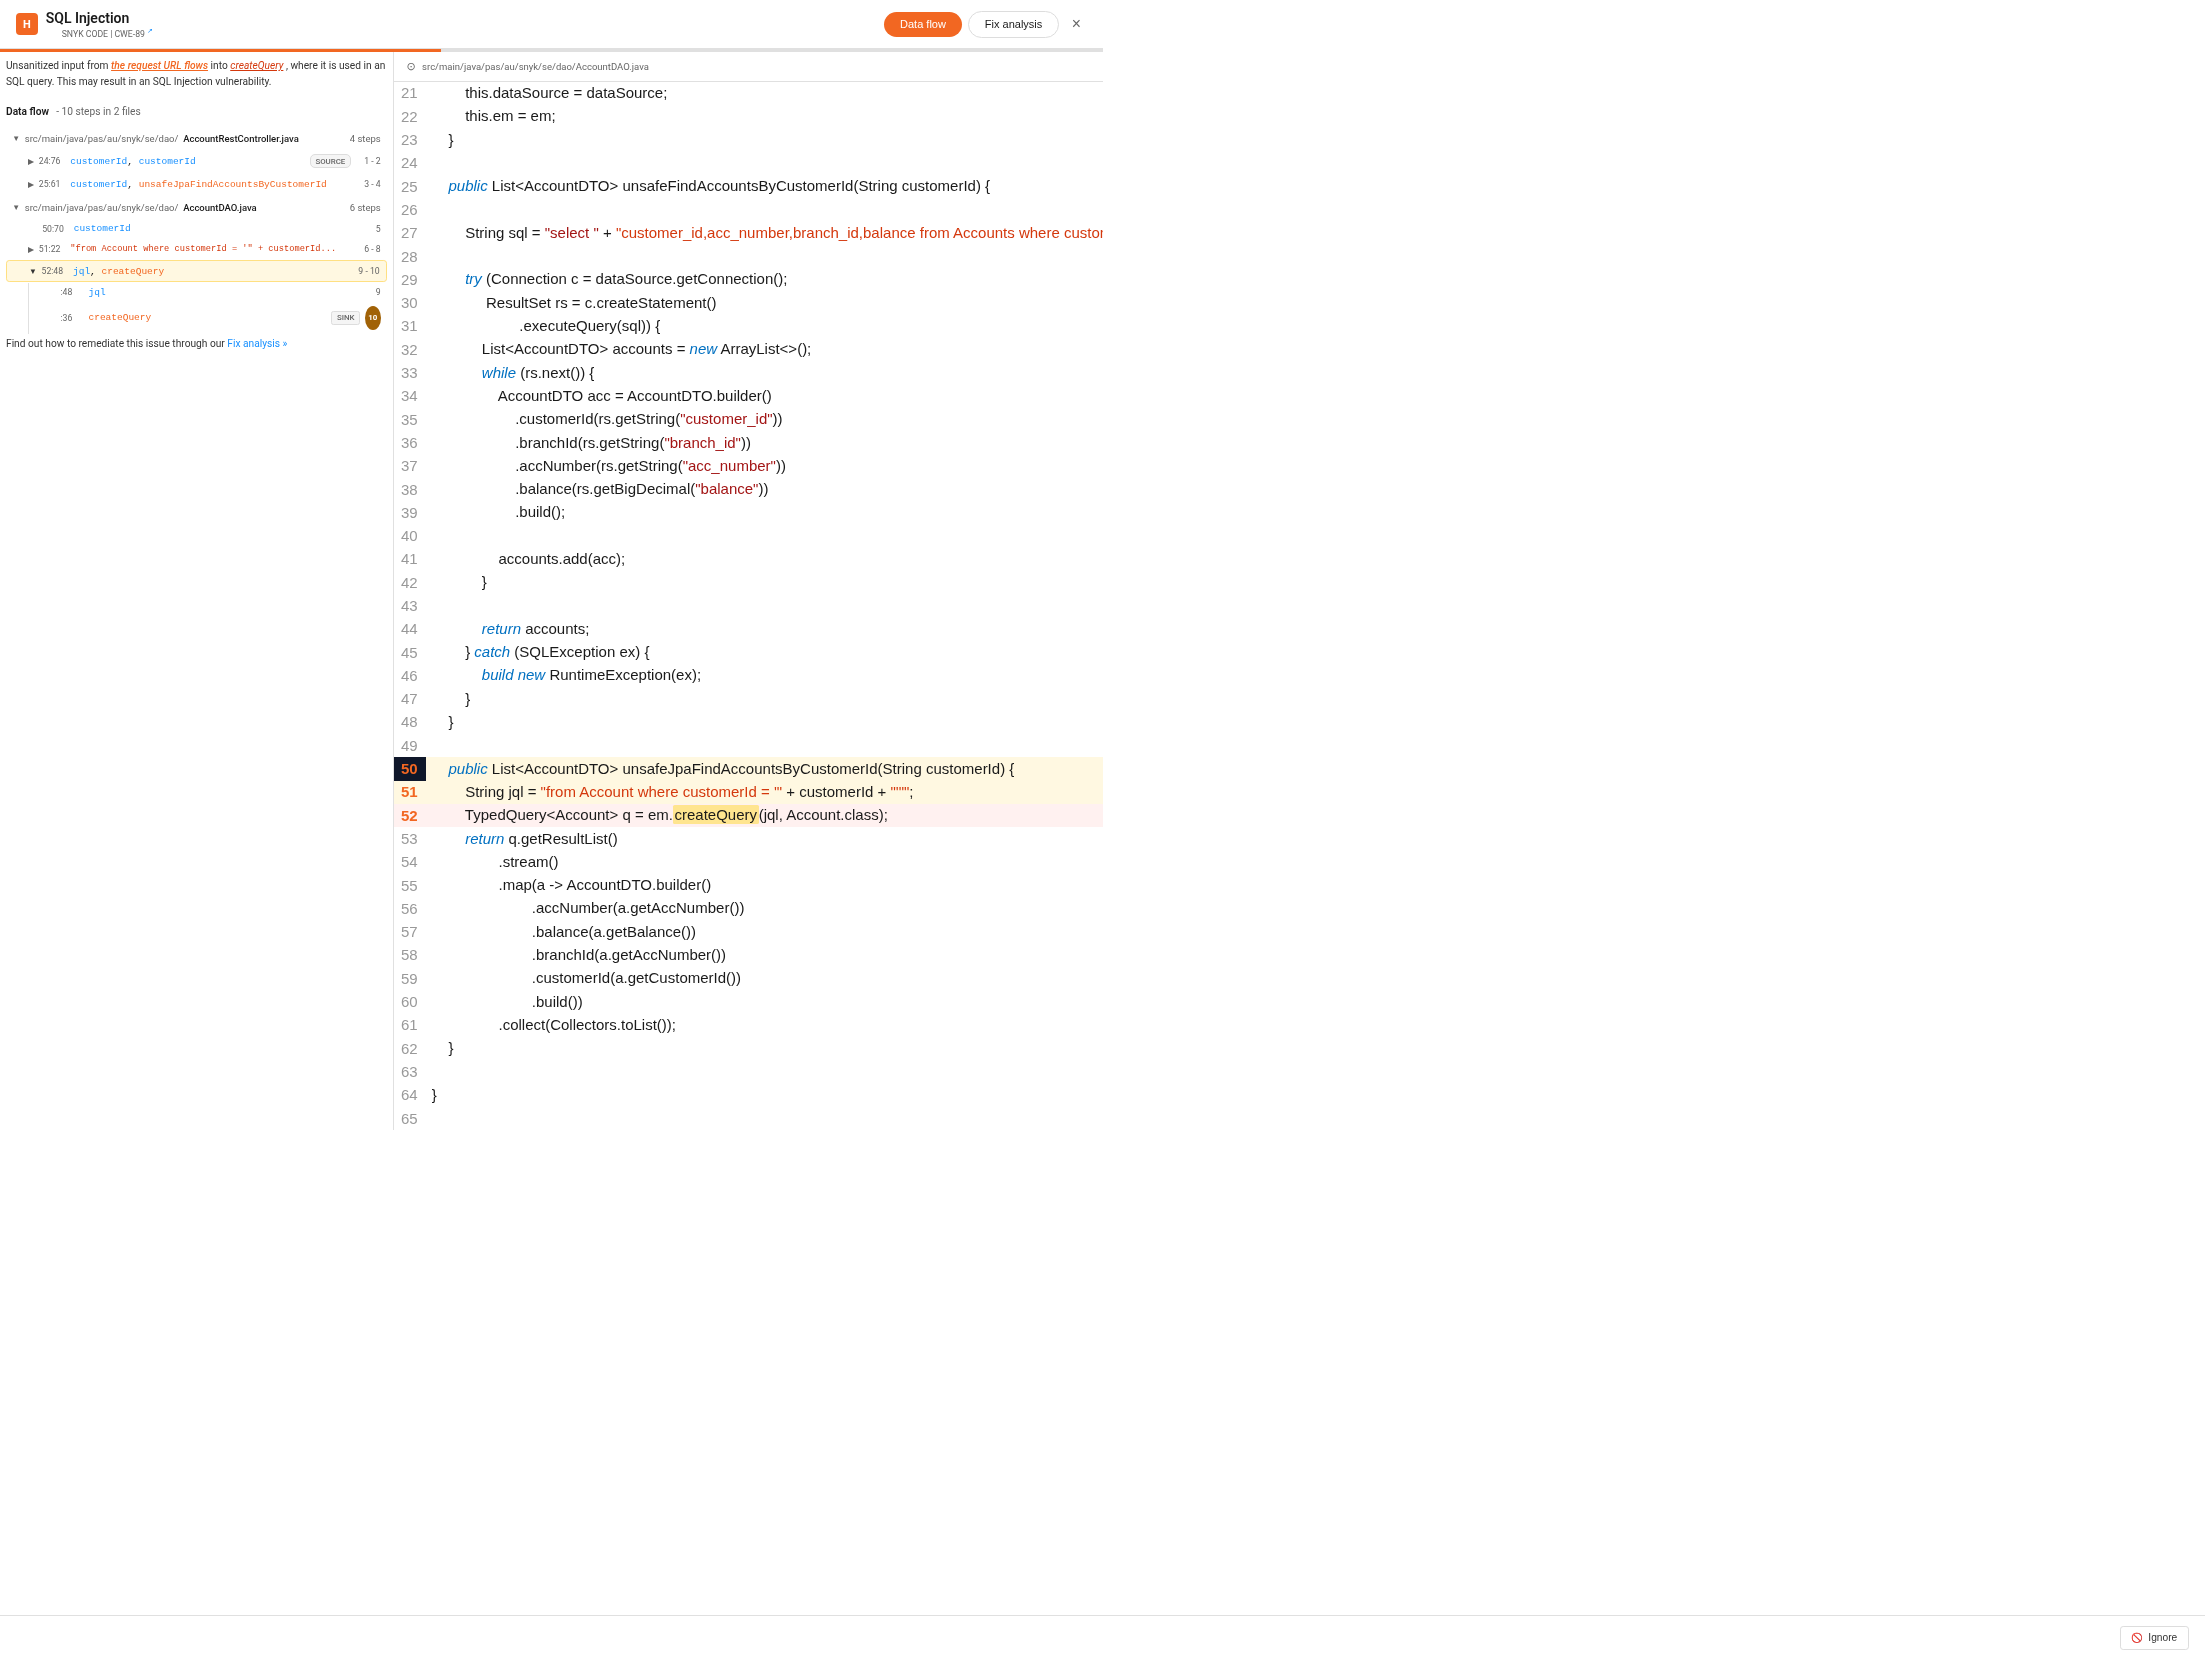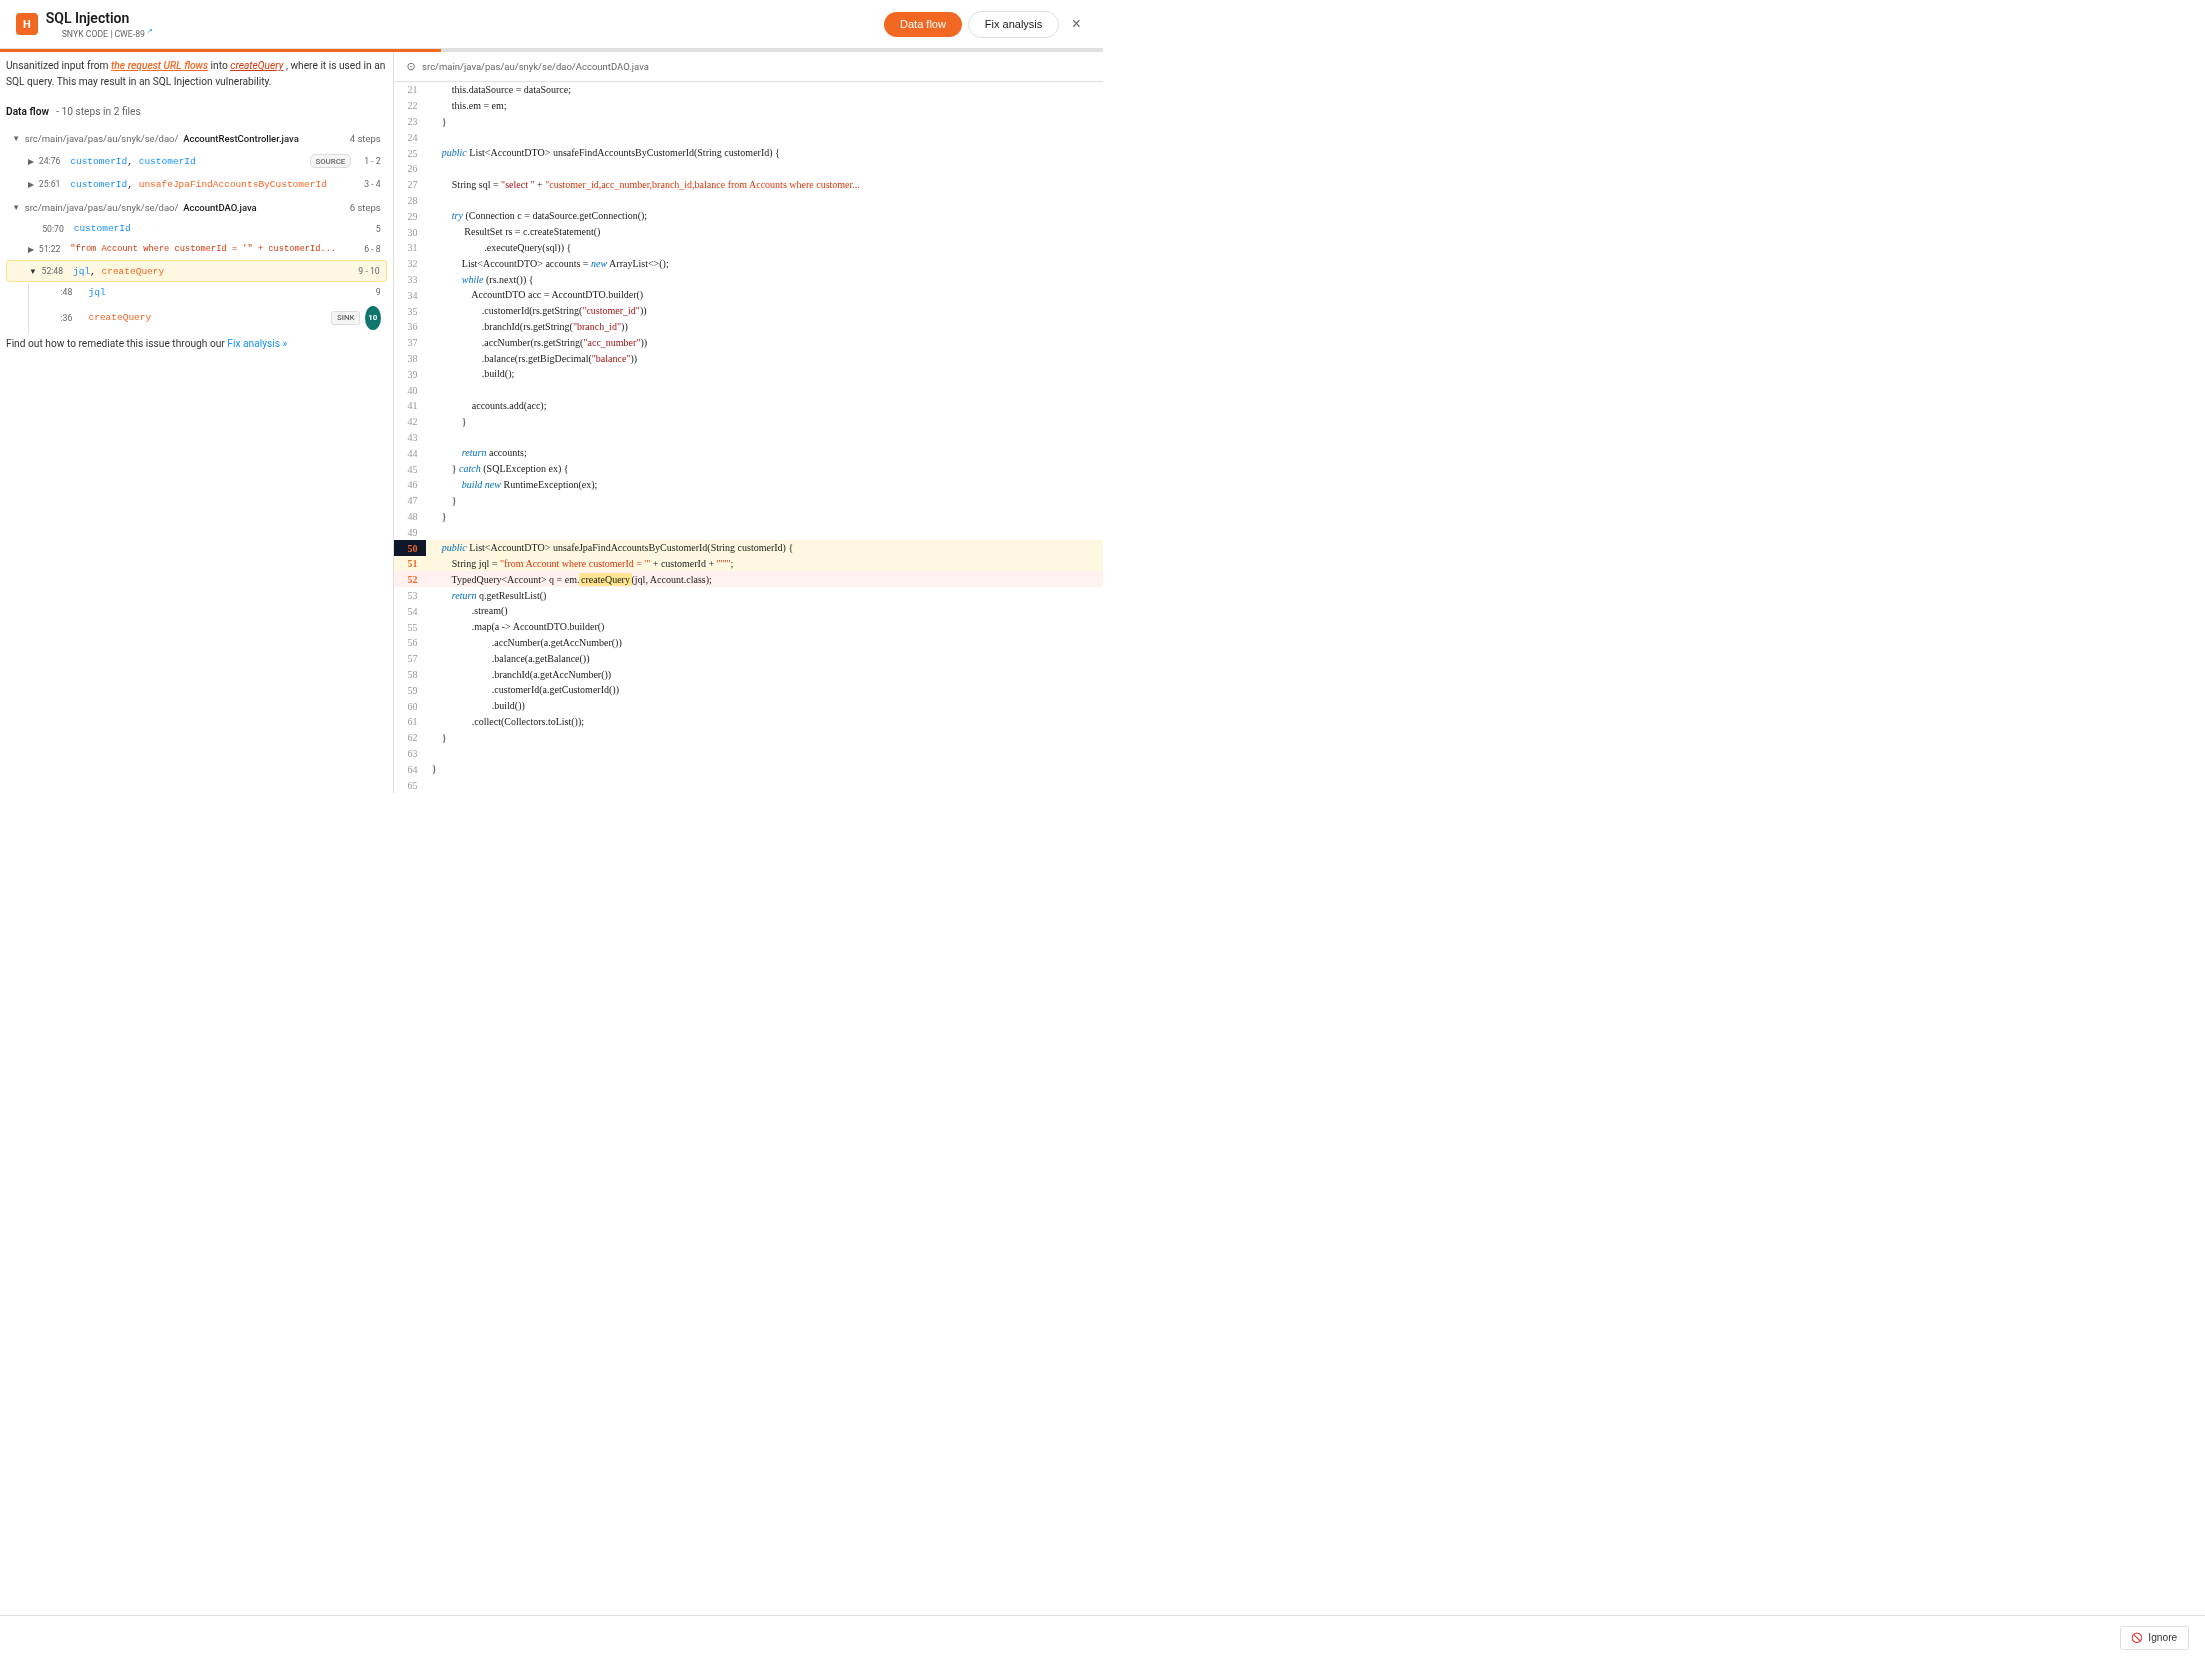--- a/index.html
+++ b/index.html
@@ -229,21 +229,21 @@
       color: #666;
       font-weight: 500;
     }
     .step-range {
       font-size: 8.7px;
       color: #666;
       min-width: 25px;
       text-align: right;
     }
     .step-number-circle {
-      background: #0f766e;
+      background: #a16207;
       color: white;
       border-radius: 50%;
       width: 15.8px;
       height: 24px;
       display: flex;
       align-items: center;
       justify-content: center;
       font-size: 7.9px;
       font-weight: bold;
     }
@@ -292,22 +292,22 @@
       font-size: 11px;
     }
     .code-viewer {
       flex: 1;
       overflow: auto;
       background: #fff;
     }
     .code-table {
       width: 100%;
       border-collapse: collapse;
-      font-family: Liberation Serif, serif;
-      font-size: 10px;
+      font-family: Liberation Sans, sans-serif;
+      font-size: 15px;
     }
     .code-table tr {
       line-height: 1.5;
     }
     .code-table .line-num {
       width: 31.5px;
       min-width: 31.5px;
       text-align: right;
       padding: 0 7.9px 0 0;
       color: #999;

